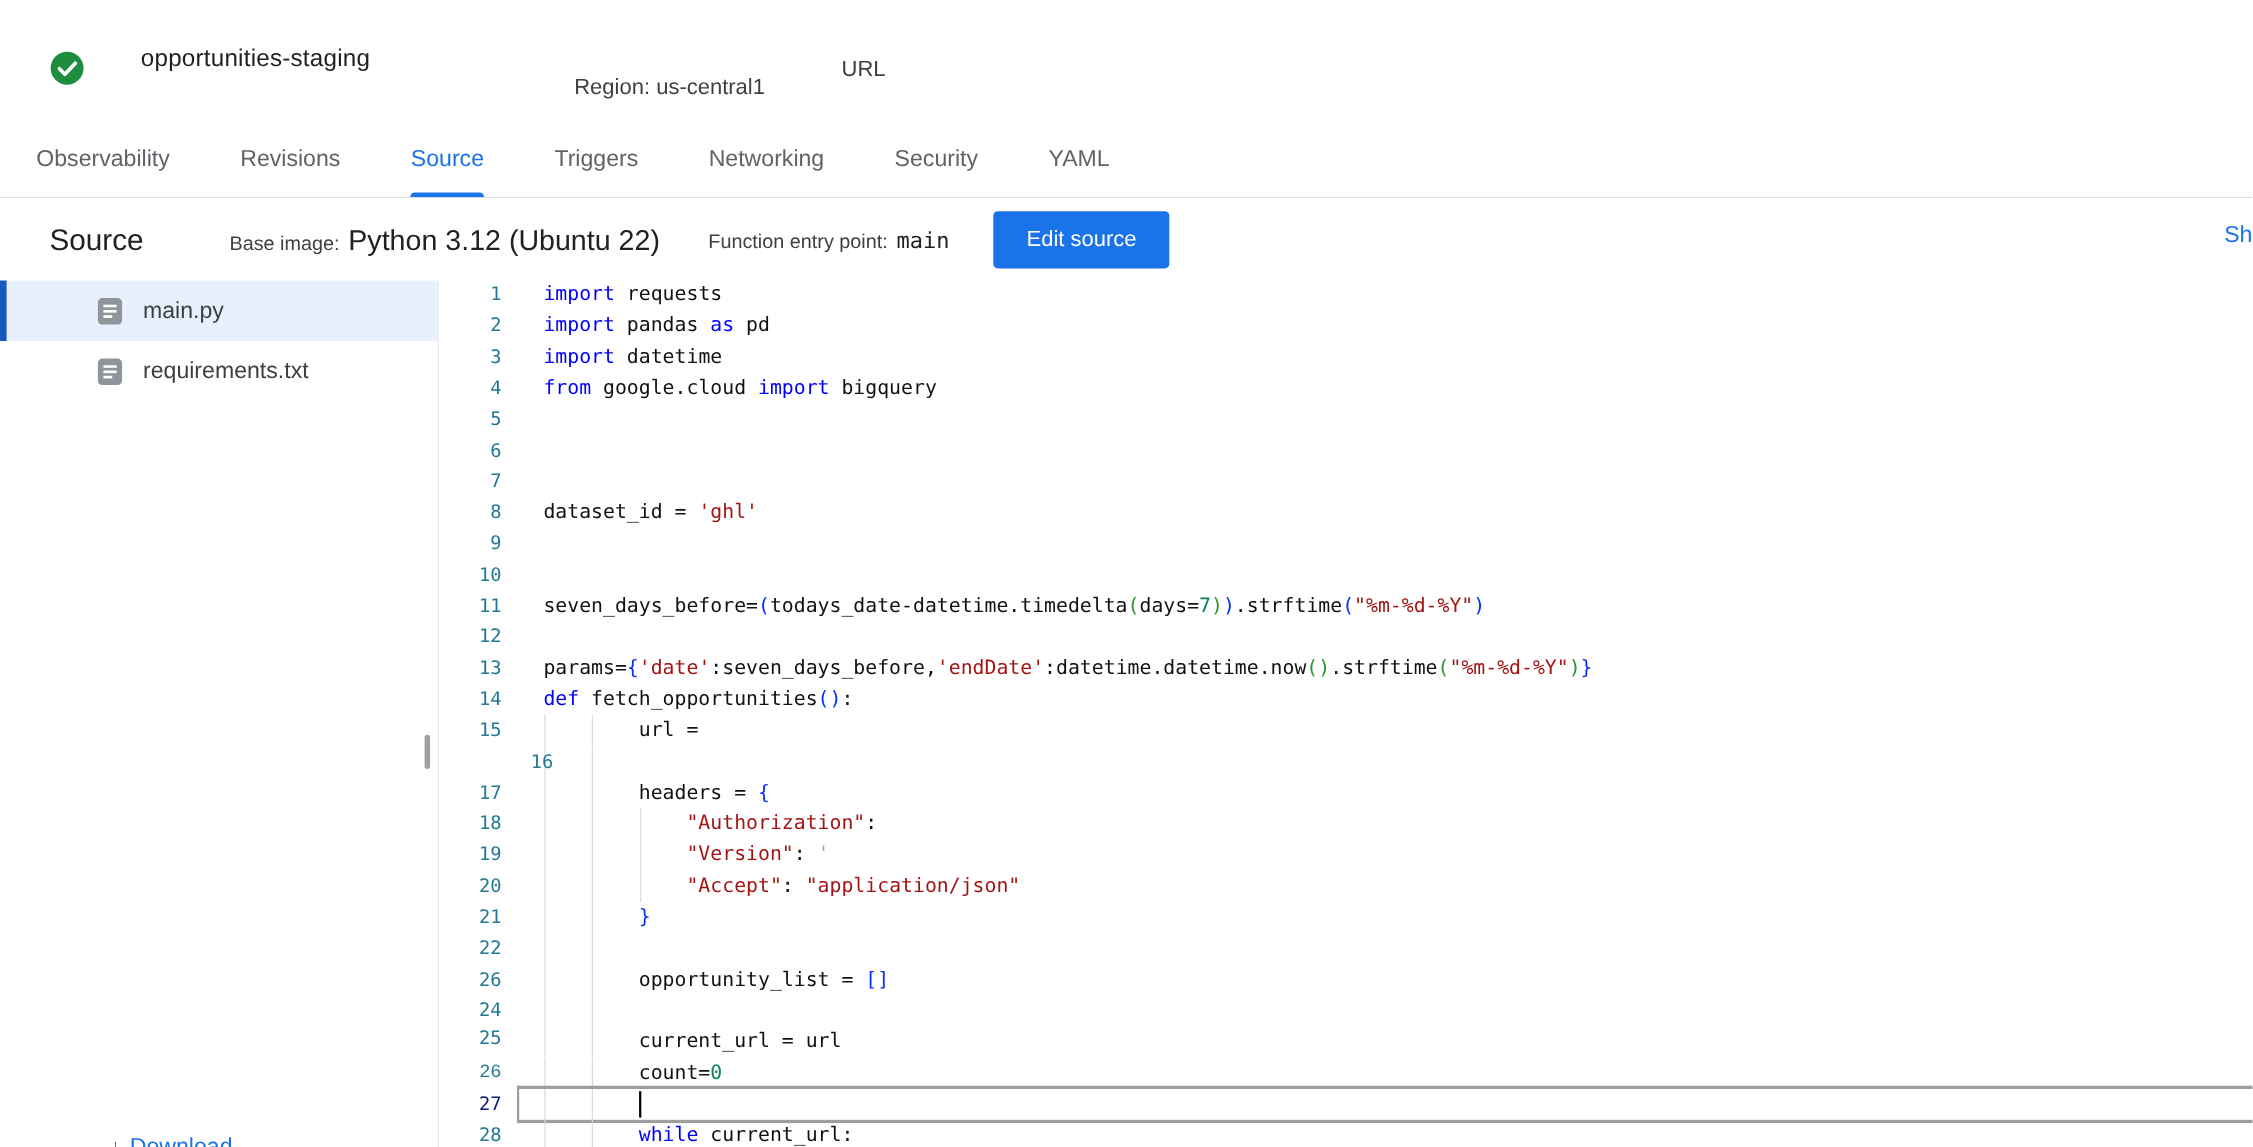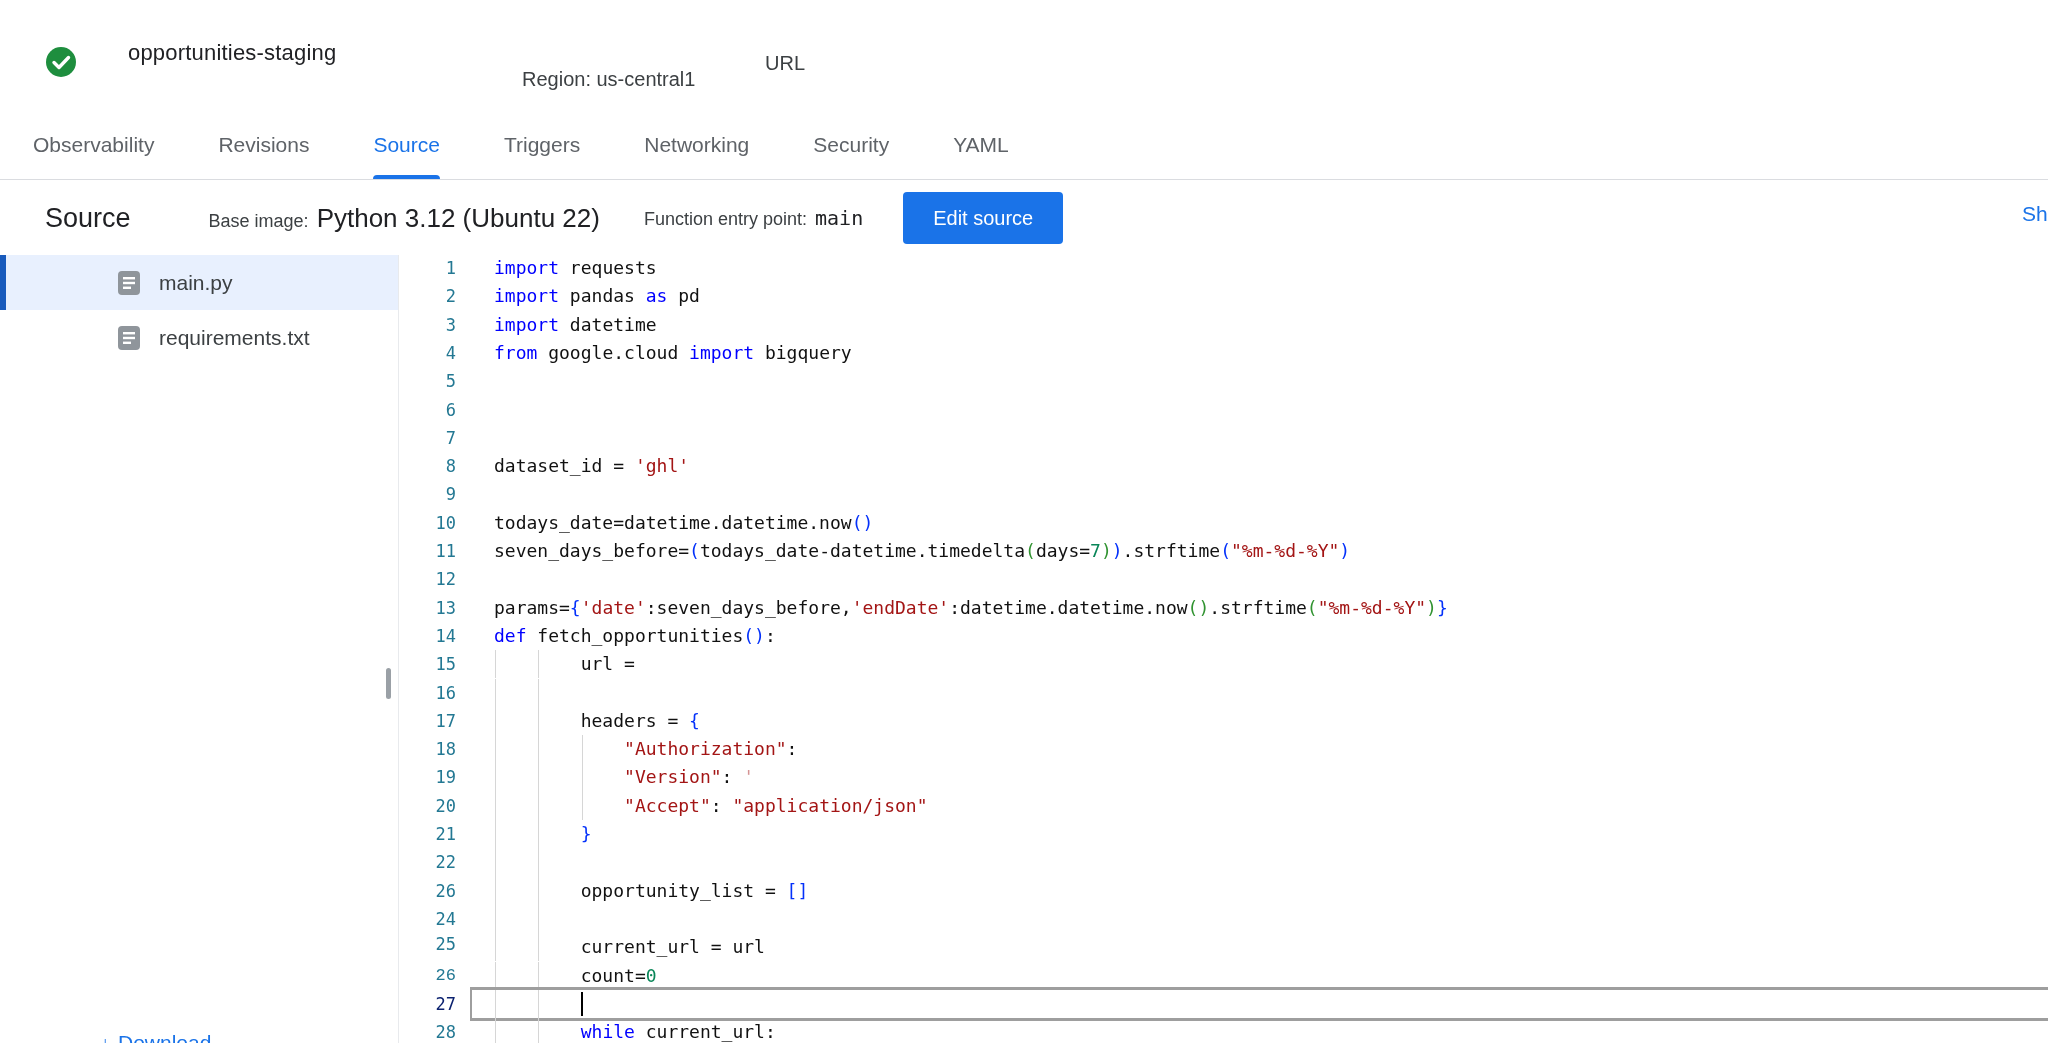--- a/index.html
+++ b/index.html
@@ -31,21 +31,21 @@
   #base-image-label,#entry-label{font-size:18px;color:#3c4043;}
   #base-image-value{font-size:26px;color:#202124;margin-left:8px;}
   #entry-group{margin-left:44px;}
   #entry-value{font-size:20px;color:#202124;margin-left:8px;}
   #edit-source-button{margin-left:40px;height:52px;padding:0 30px;background:#1a73e8;color:#fff;
        border:none;border-radius:4px;font-size:20px;font-weight:500;font-family:"Liberation Sans",sans-serif;cursor:pointer;}
   #show-link{position:absolute;left:2022px;top:202px;font-size:21px;font-weight:500;color:#1a73e8;cursor:pointer;}
 
   
   #file-panel{position:absolute;left:0;top:255px;bottom:0;width:398px;border-right:1px solid #e8eaed;background:#fff;}
-  .file-row{position:relative;height:55px;display:flex;align-items:center;cursor:pointer;padding-left:29px;}
+  .file-row{position:relative;height:55px;display:flex;align-items:center;cursor:pointer;}
   .file-row.selected{background:#e8f0fe;}
   .file-row.selected::before{content:"";position:absolute;left:0;top:0;bottom:0;width:6px;background:#185abc;}
   .file-icon{margin-left:88px;width:24px;height:26px;flex:0 0 auto;}
   .file-label{margin-left:18px;font-size:21px;color:#3c4043;}
   #panel-scroll-thumb{position:absolute;left:386px;top:413px;width:5px;height:31px;background:#9aa0a6;border-radius:3px;}
 
   
   #editor{position:absolute;left:399px;top:255px;right:0;bottom:0;cursor:text;}
   .ln{position:absolute;left:1px;width:56px;text-align:right;font-family:"DejaVu Sans Mono",monospace;
       font-size:17px;color:#237893;line-height:28.3px;}
@@ -148,36 +148,35 @@
       <div class="ln" style="top: 112.2px;">5</div>
       <div class="code-line" style="top: 112.2px;"></div>
       <div class="ln" style="top: 140.5px;">6</div>
       <div class="code-line" style="top: 140.5px;"></div>
       <div class="ln" style="top: 168.8px;">7</div>
       <div class="ln" style="top: 197.1px;">8</div>
       <div class="code-line" style="top: 197.1px;"><span class="tk-pl">dataset_id = </span><span class="tk-str">'ghl'</span></div>
       <div class="ln" style="top: 225.4px;">9</div>
       <div class="code-line" style="top: 225.4px;"></div>
       <div class="ln" style="top: 253.7px;">10</div>
-      <div class="code-line" style="top: 253.7px;"><span class="tk-pl">todays_date=datetime.datetime.now</span><span class="tk-b1">()</span></div>
       <div class="ln" style="top: 282px;">11</div>
       <div class="code-line" style="top: 282px;"><span class="tk-pl">seven_days_before=</span><span class="tk-b1">(</span><span class="tk-pl">todays_date-datetime.timedelta</span><span class="tk-b2">(</span><span class="tk-pl">days=</span><span class="tk-num">7</span><span class="tk-b2">)</span><span class="tk-b1">)</span><span class="tk-pl">.strftime</span><span class="tk-b1">(</span><span class="tk-str">"%m-%d-%Y"</span><span class="tk-b1">)</span></div>
       <div class="ln" style="top: 310.3px;">12</div>
       <div class="code-line" style="top: 310.3px;"></div>
       <div class="ln" style="top: 338.6px;">13</div>
       <div class="code-line" style="top: 338.6px;"><span class="tk-pl">params=</span><span class="tk-b1">{</span><span class="tk-str">'date'</span><span class="tk-pl">:seven_days_before,</span><span class="tk-str">'endDate'</span><span class="tk-pl">:datetime.datetime.now</span><span class="tk-b2">()</span><span class="tk-pl">.strftime</span><span class="tk-b2">(</span><span class="tk-str">"%m-%d-%Y"</span><span class="tk-b2">)</span><span class="tk-b1">}</span></div>
       <div class="ln" style="top: 366.9px;">14</div>
       <div class="code-line" style="top: 366.9px;"><span class="tk-kw">def</span><span class="tk-pl"> fetch_opportunities</span><span class="tk-b1">()</span><span class="tk-pl">:</span></div>
       <div class="indent-guide" style="left: 96px; top: 395.2px; height: 28.3px;"></div>
       <div class="indent-guide" style="left: 139.348px; top: 395.2px; height: 28.3px;"></div>
       <div class="ln" style="top: 395.2px;">15</div>
       <div class="code-line" style="top: 395.2px;"><span class="tk-pl">        url =</span></div>
       <div class="indent-guide" style="left: 96px; top: 423.5px; height: 28.3px;"></div>
       <div class="indent-guide" style="left: 139.348px; top: 423.5px; height: 28.3px;"></div>
-      <div class="ln" style="top: 423.5px;">16</div>
+      <div class="ln" style="top: 423.5px; padding-left: 47px;">16</div>
       <div class="code-line" style="top: 423.5px;"></div>
       <div class="indent-guide" style="left: 96px; top: 451.8px; height: 28.3px;"></div>
       <div class="indent-guide" style="left: 139.348px; top: 451.8px; height: 28.3px;"></div>
       <div class="ln" style="top: 451.8px;">17</div>
       <div class="code-line" style="top: 451.8px;"><span class="tk-pl">        headers = </span><span class="tk-b1">{</span></div>
       <div class="indent-guide" style="left: 96px; top: 480.1px; height: 28.3px;"></div>
       <div class="indent-guide" style="left: 139.348px; top: 480.1px; height: 28.3px;"></div>
       <div class="indent-guide" style="left: 182.696px; top: 480.1px; height: 28.3px;"></div>
       <div class="ln" style="top: 480.1px;">18</div>
       <div class="code-line" style="top: 480.1px;"><span class="tk-pl">            </span><span class="tk-str">"Authorization"</span><span class="tk-pl">:</span></div>

